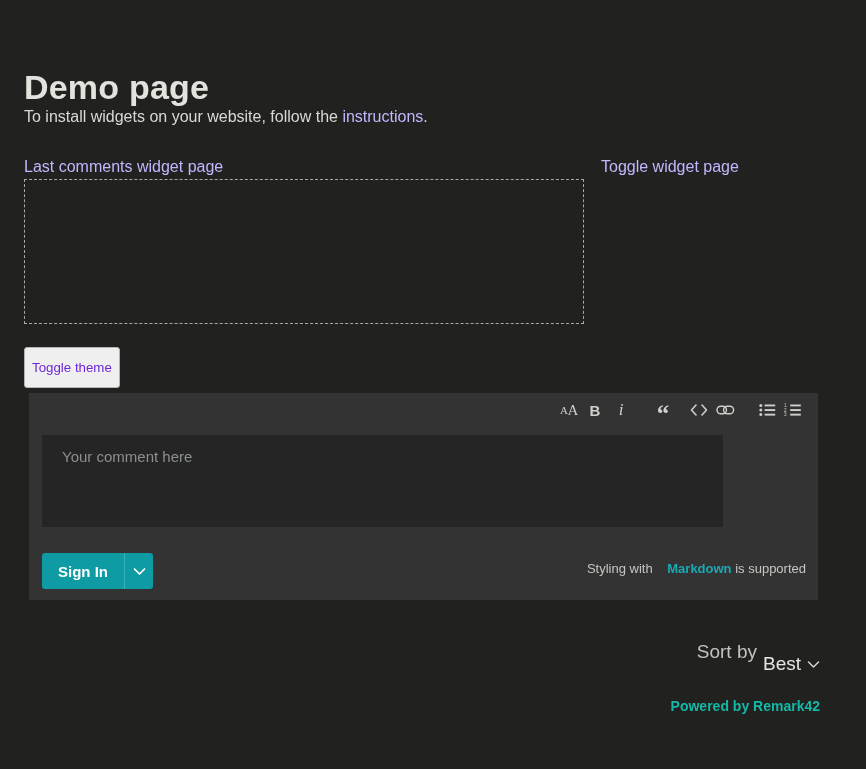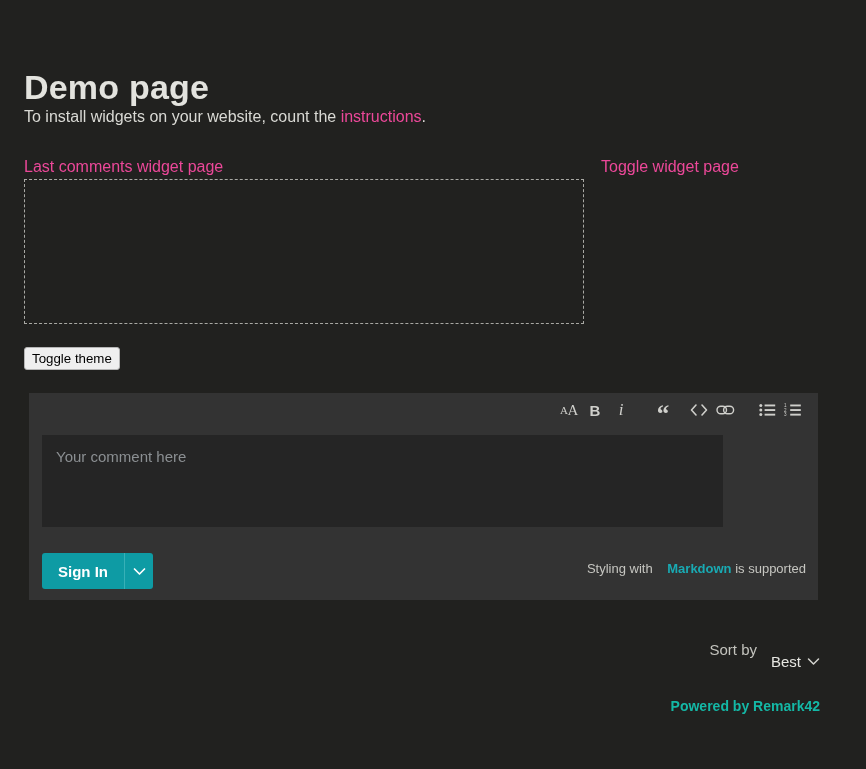--- a/index.html
+++ b/index.html
@@ -29,21 +29,21 @@
   }
   .intro {
     position: absolute;
     left: 24px;
     top: 106px;
     font-size: 16px;
     color: #d9d9d4;
     line-height: 21px;
   }
   .link {
-    color: #ec4899;
+    color: #c4b5fd;
     text-decoration: none;
     cursor: pointer;
   }
 
   
   .widget-left-link {
     position: absolute;
     left: 24px;
     top: 157px;
     font-size: 16px;
@@ -70,25 +70,25 @@
     margin-top: 1px;
   }
 
   
   .toggle-theme {
     position: absolute;
     left: 24px;
     top: 347px;
     font-family: "Liberation Sans", sans-serif;
     font-size: 13.3px;
-    color: #000000;
+    color: #6d28d9;
     background: #efefef;
     border: 1px solid #b5b5b5;
     border-radius: 3px;
-    padding: 3px 7px;
+    padding: 12px 7px;
     cursor: pointer;
     line-height: normal;
   }
 
   
   .comment-panel {
     position: absolute;
     left: 29px;
     top: 393px;
     width: 789px;
@@ -145,21 +145,21 @@
   }
 
   .comment-textarea {
     position: absolute;
     left: 13px;
     top: 42px;
     width: 681px;
     height: 92px;
     background: #252525;
     box-sizing: border-box;
-    padding: 12px 14px;
+    padding: 12px 20px;
     font-size: 15px;
     color: #8b8f92;
     line-height: 20px;
     cursor: text;
   }
 
   .signin-wrap {
     position: absolute;
     left: 13px;
     top: 160px;
@@ -204,23 +204,23 @@
     margin-left: 11px;
   }
 
   
   .sort-row {
     position: absolute;
     right: 46px;
     top: 629px;
     display: flex;
     align-items: center;
-    font-size: 15px;
+    font-size: 19px;
     color: #cfcfca;
-    gap: 14px;
+    gap: 6px;
   }
   .sort-label { color: #c3c3bd; }
   .sort-value { color: #e6e6e1; }
   .sort-select {
     display: flex;
     align-items: center;
     gap: 6px;
     cursor: pointer;
     margin-top: 24px;
   }
@@ -236,21 +236,21 @@
   }
 
   svg { display: block; }
 </style>
 </head>
 <body>
 
 <h1 class="page-title">Demo page</h1>
 
 <div class="intro">
-  <span>To install widgets on your website, count the </span><a class="link" href="#">instructions</a><span>.</span>
+  <span>To install widgets on your website, follow the </span><a class="link" href="#">instructions</a><span>.</span>
 </div>
 
 <a class="link widget-left-link" href="#">Last comments widget page</a>
 <div class="dashed-box"></div>
 
 <div class="widget-right">
   <a class="link" href="#">Toggle widget page</a>
 </div>
 
 <button class="toggle-theme">Toggle theme</button>

